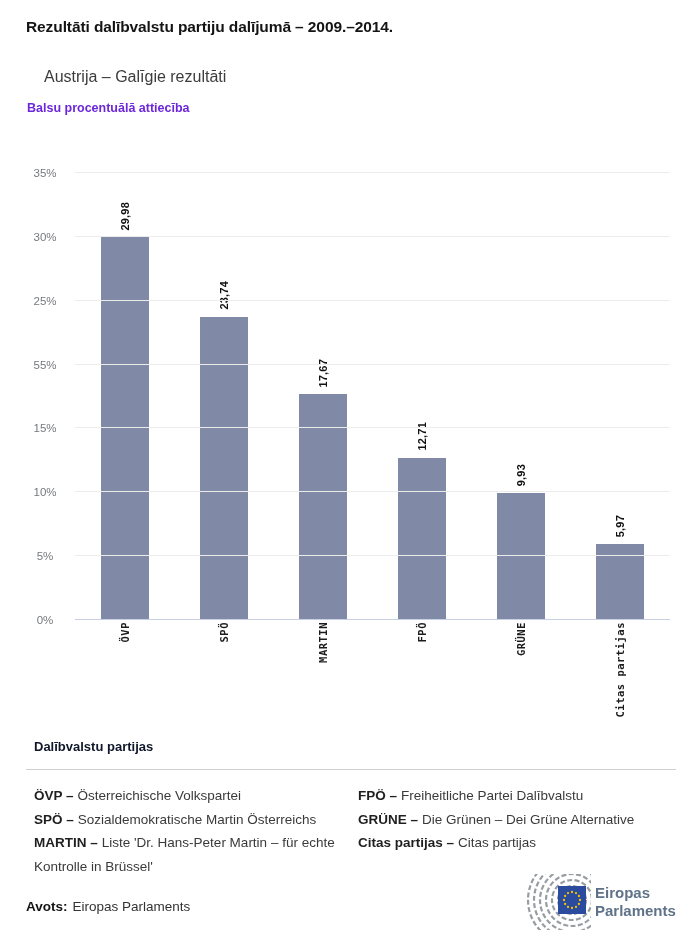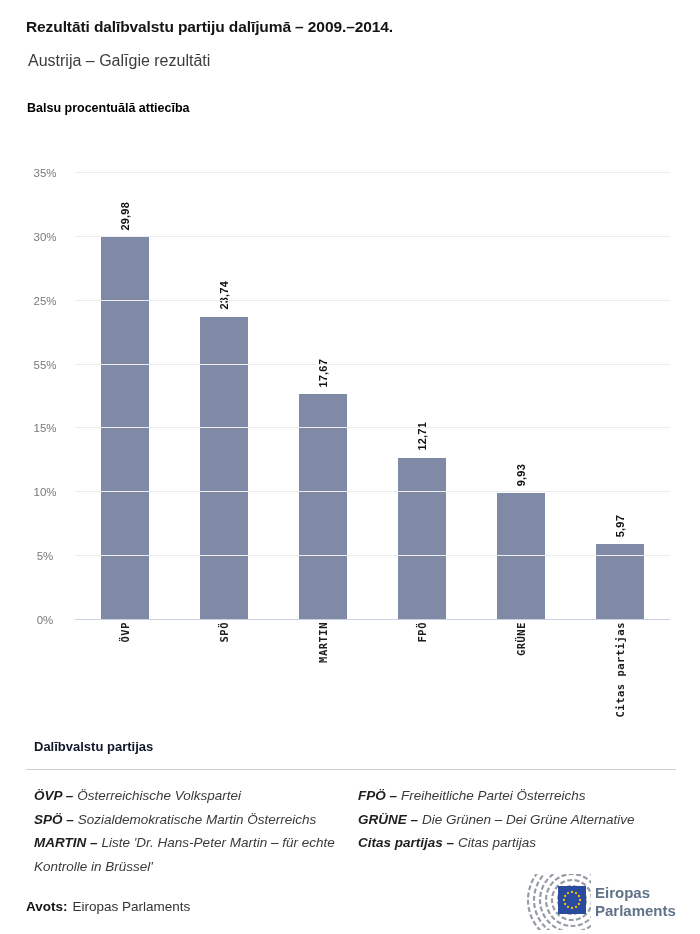--- a/index.html
+++ b/index.html
@@ -5,26 +5,26 @@
   html,body{margin:0;padding:0;background:#fff;}
   .page{
     position:relative;width:700px;height:934px;background:#ffffff;
     font-family:"Liberation Sans",sans-serif;overflow:hidden;
   }
   .page-title{
     position:absolute;left:26px;top:18px;margin:0;
     font-size:15.5px;font-weight:700;color:#141414;letter-spacing:-0.1px;
   }
   .page-subtitle{
-    position:absolute;left:28px;top:52px;margin:0;
+    position:absolute;left:28px;top:52px;margin:16px;
     font-size:16px;font-weight:400;color:#3c3c3c;
   }
   .chart-title{
     position:absolute;left:27px;top:101px;
-    font-size:12.5px;font-weight:700;color:#000000;
+    font-size:12.5px;font-weight:700;color:#6d28d9;
   }
   
   .plot{
     position:absolute;left:75px;top:173px;width:595px;height:447px;
   }
   .gridline{
     position:absolute;left:0;right:0;height:1px;background:#ececec;
   }
   .gridline.baseline{background:#c8d1e4;}
   .ytick{
@@ -62,21 +62,21 @@
   .legend-heading{
     position:absolute;left:34px;top:739px;
     font-size:13px;font-weight:700;color:#0f172a;
   }
   .legend-rule{
     position:absolute;left:26px;top:769px;width:650px;height:1px;
     background:#cfcfcf;border:0;margin:0;
   }
   .legend-col{
     position:absolute;top:784px;width:322px;
-    font-size:13.5px;line-height:23.5px;color:#3a3a3a;font-style:italic;
+    font-size:13.5px;line-height:23.5px;color:#3a3a3a;
   }
   .legend-col.left{left:34px;}
   .legend-col.right{left:358px;width:318px;}
   .legend-item .term{font-weight:700;color:#1f1f1f;margin-right:4px;}
   
   .source-line{
     position:absolute;left:26px;top:899px;font-size:13.5px;color:#333;text-align:right;
   }
   .source-line .src-label{font-weight:700;color:#141414;margin-right:5px;}
   .logo{position:absolute;left:521px;top:874px;width:170px;height:56px;}
@@ -158,21 +158,21 @@
     </div>
 
   <div class="legend-heading">Dalībvalstu partijas</div>
   <div class="legend-rule"></div>
   <div class="legend-col left" id="legend-left">
       <div class="legend-item"><span class="term">ÖVP –</span><span>Österreichische Volkspartei</span></div>
       <div class="legend-item"><span class="term">SPÖ –</span><span>Sozialdemokratische Martin Österreichs</span></div>
       <div class="legend-item"><span class="term">MARTIN –</span><span>Liste 'Dr. Hans-Peter Martin – für echte Kontrolle in Brüssel'</span></div>
     </div>
   <div class="legend-col right" id="legend-right">
-      <div class="legend-item"><span class="term">FPÖ –</span><span>Freiheitliche Partei Österreichs</span></div>
+      <div class="legend-item"><span class="term">FPÖ –</span><span>Freiheitliche Partei Dalībvalstu</span></div>
       <div class="legend-item"><span class="term">GRÜNE –</span><span>Die Grünen – Dei Grüne Alternative</span></div>
       <div class="legend-item"><span class="term">Citas partijas –</span><span>Citas partijas</span></div>
     </div>
 
   <div class="source-line">
     <span class="src-label">Avots:</span><span>Eiropas Parlaments</span>
   </div>
 
   <div class="logo">
     <svg width="170" height="56" viewBox="0 0 170 56">

